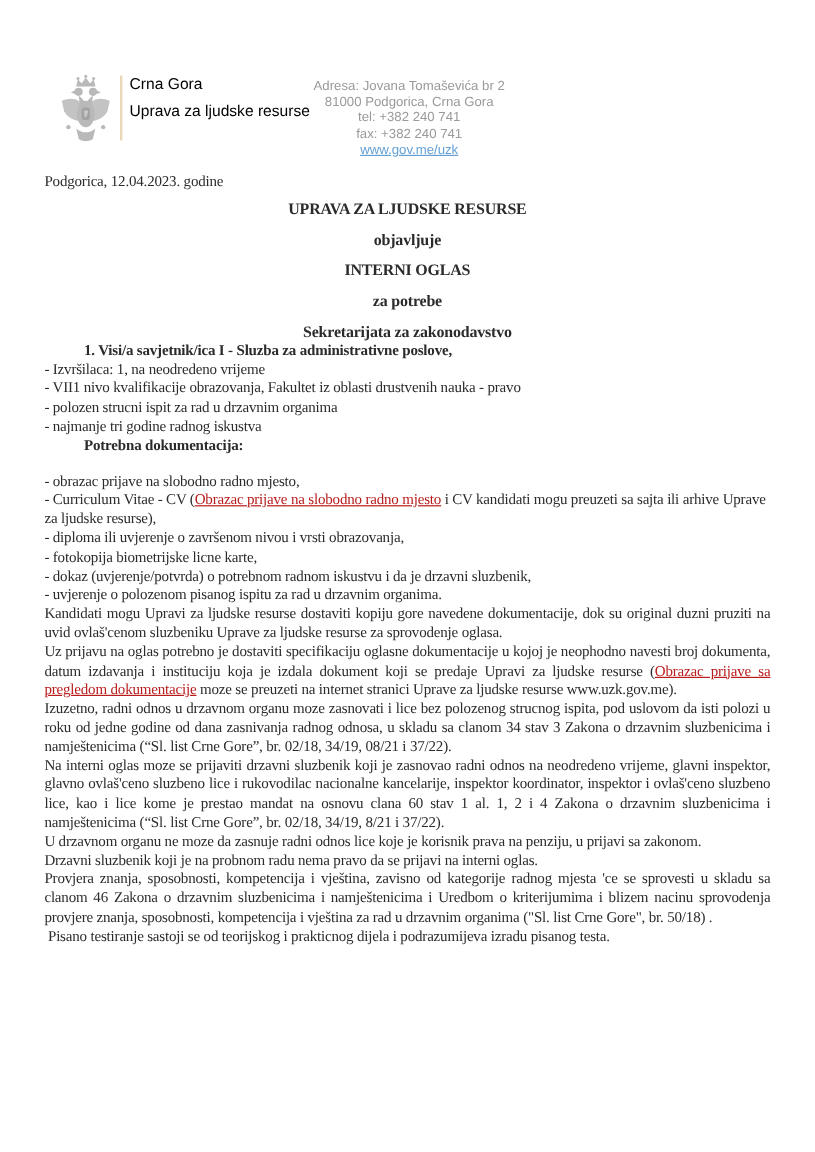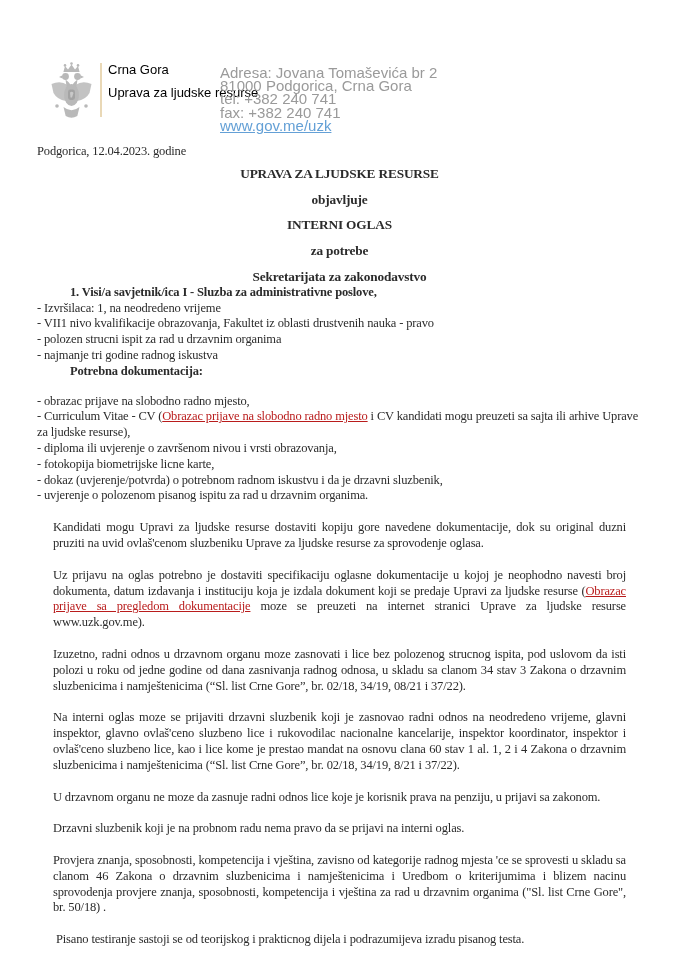--- a/index.html
+++ b/index.html
@@ -14,30 +14,30 @@
   
   .letterhead { position: absolute; top: 58px; left: 0; width: 100%; height: 84px;
     font-family: "Liberation Sans", "DejaVu Sans", sans-serif; }
   .coa { position: absolute; left: 48px; top: 2px; }
   .org-divider { position: absolute; left: 100px; top: 5px; width: 2px; height: 54px;
     background: #e9d8b6; }
   .org-block { position: absolute; left: 108px; top: 4px; color: #000000; font-size: 13px; }
   .org-line1 { margin: 0 0 8px 0; }
   .org-line2 { margin: 0; }
   .address-block { position: absolute; left: 220px; top: 8px; width: 242px;
-    text-align: left; color: #9a9a9a; font-size: 15px; line-height: 13.2px; }
+    text-align: center; color: #9a9a9a; font-size: 11px; line-height: 13.2px; }
   .website-link { color: #64a0d6; text-decoration: underline; cursor: pointer; }
   
   .content { position: absolute; top: 144px; left: 37px; width: 605px;
     font-size: 12.5px; line-height: 15.8px; letter-spacing: -0.15px; }
   .line { margin: 0; }
   .center-title { text-align: center; font-weight: 700; font-size: 13.3px; margin: 10px 0 0 0; }
   .center-title.first { margin-top: 6px; }
   .bold { font-weight: 700; margin-left: 33px; }
-  p.para { margin: 16px; }
+  p.para { margin: 0; }
   .just { text-align: justify; text-align-last: left; }
   .gap-blank { margin-top: 14px; }
   .gap-sm { margin-top: 8px; }
   .gap-med { margin-top: 7px; }
   .gap-lg { margin-top: 11px; }
   .gap-xl { margin-top: 22px; }
   a.doc-link { color: #b91c1c; text-decoration: underline; cursor: pointer; }
 </style>
 </head>
 <body>

